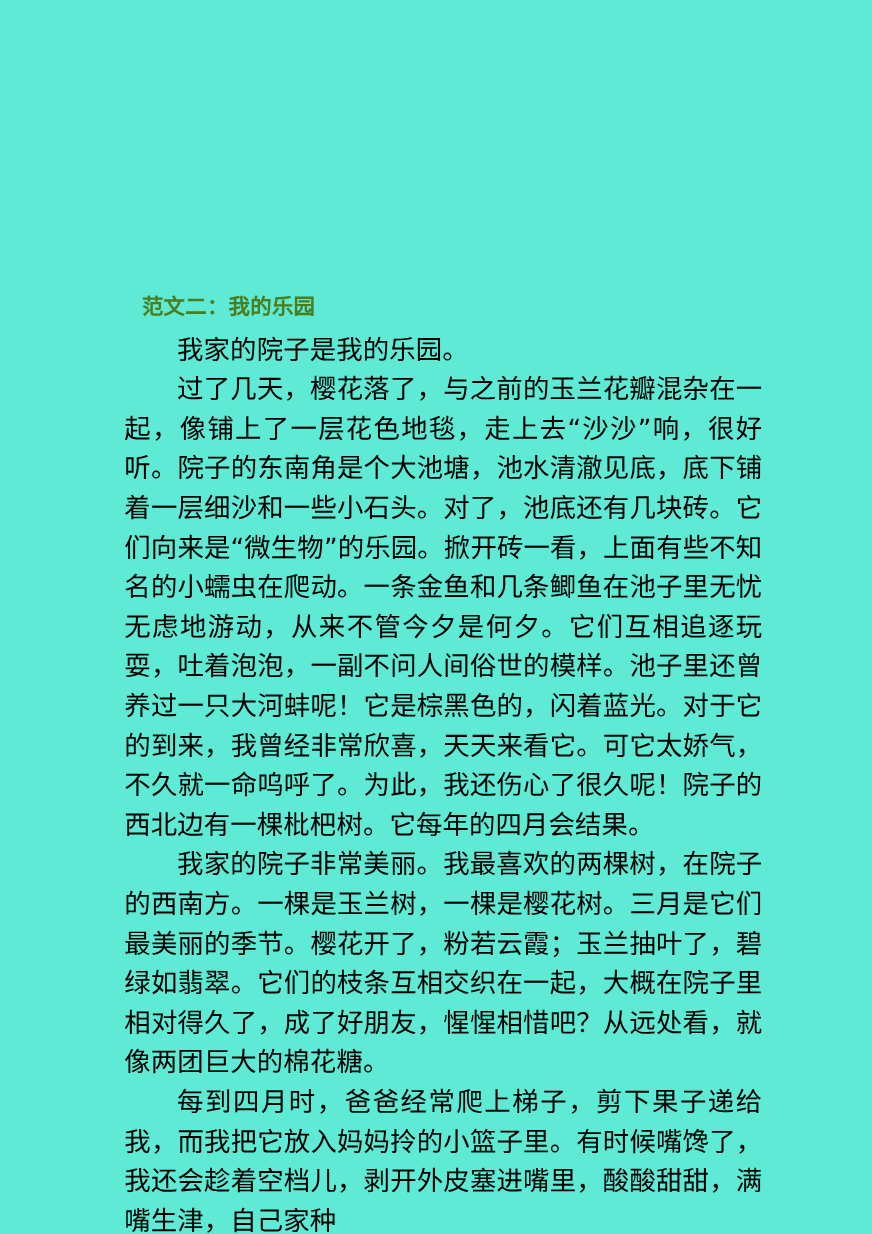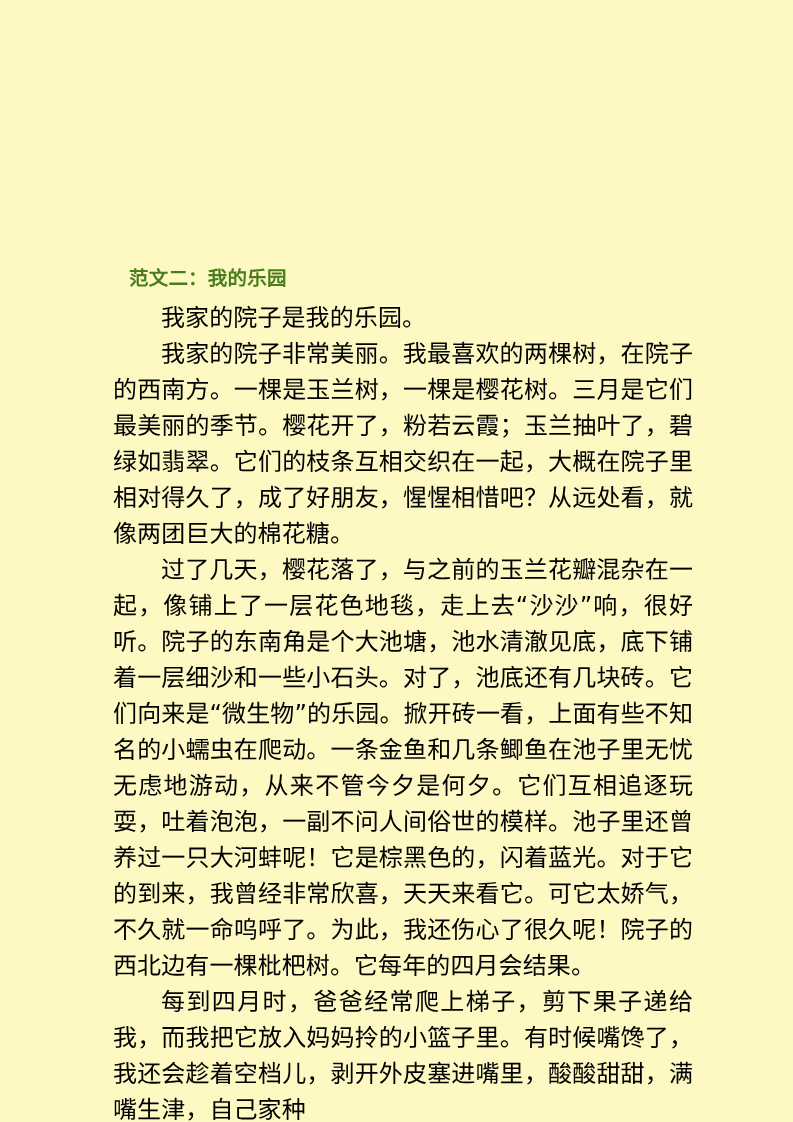--- a/index.html
+++ b/index.html
@@ -14,21 +14,21 @@
     font-family: "DejaVu Sans", "Liberation Sans", sans-serif;
     color: #000000;
     overflow: hidden;
   }
   .page {
     position: absolute;
     left: 0;
     top: 0;
     width: 793px;
     height: 1122px;
-    background: #fef9c3;
+    background: #5eead4;
   }
   .content {
     position: absolute;
     left: 113px;
     top: 262px;
     width: 580px;
   }
   .doc-heading {
     color: #4a7d1e;
     font-weight: bold;
@@ -51,17 +51,17 @@
     margin-top: 0px;
   }
 </style>
 </head>
 <body>
 
 <div class="page">
   <div class="content">
     <h2 class="doc-heading">范文二：我的乐园</h2>
     <p class="para">我家的院子是我的乐园。</p>
+    <p class="para">过了几天，樱花落了，与之前的玉兰花瓣混杂在一起，像铺上了一层花色地毯，走上去“沙沙”响，很好听。院子的东南角是个大池塘，池水清澈见底，底下铺着一层细沙和一些小石头。对了，池底还有几块砖。它们向来是“微生物”的乐园。掀开砖一看，上面有些不知名的小蠕虫在爬动。一条金鱼和几条鲫鱼在池子里无忧无虑地游动，从来不管今夕是何夕。它们互相追逐玩耍，吐着泡泡，一副不问人间俗世的模样。池子里还曾养过一只大河蚌呢！它是棕黑色的，闪着蓝光。对于它的到来，我曾经非常欣喜，天天来看它。可它太娇气，不久就一命呜呼了。为此，我还伤心了很久呢！院子的西北边有一棵枇杷树。它每年的四月会结果。</p>
     <p class="para">我家的院子非常美丽。我最喜欢的两棵树，在院子的西南方。一棵是玉兰树，一棵是樱花树。三月是它们最美丽的季节。樱花开了，粉若云霞；玉兰抽叶了，碧绿如翡翠。它们的枝条互相交织在一起，大概在院子里相对得久了，成了好朋友，惺惺相惜吧？从远处看，就像两团巨大的棉花糖。</p>
-    <p class="para">过了几天，樱花落了，与之前的玉兰花瓣混杂在一起，像铺上了一层花色地毯，走上去“沙沙”响，很好听。院子的东南角是个大池塘，池水清澈见底，底下铺着一层细沙和一些小石头。对了，池底还有几块砖。它们向来是“微生物”的乐园。掀开砖一看，上面有些不知名的小蠕虫在爬动。一条金鱼和几条鲫鱼在池子里无忧无虑地游动，从来不管今夕是何夕。它们互相追逐玩耍，吐着泡泡，一副不问人间俗世的模样。池子里还曾养过一只大河蚌呢！它是棕黑色的，闪着蓝光。对于它的到来，我曾经非常欣喜，天天来看它。可它太娇气，不久就一命呜呼了。为此，我还伤心了很久呢！院子的西北边有一棵枇杷树。它每年的四月会结果。</p>
     <p class="para">每到四月时，爸爸经常爬上梯子，剪下果子递给我，而我把它放入妈妈拎的小篮子里。有时候嘴馋了，我还会趁着空档儿，剥开外皮塞进嘴里，酸酸甜甜，满嘴生津，自己家种</p>
   </div>
 </div>
 
 </body></html>

